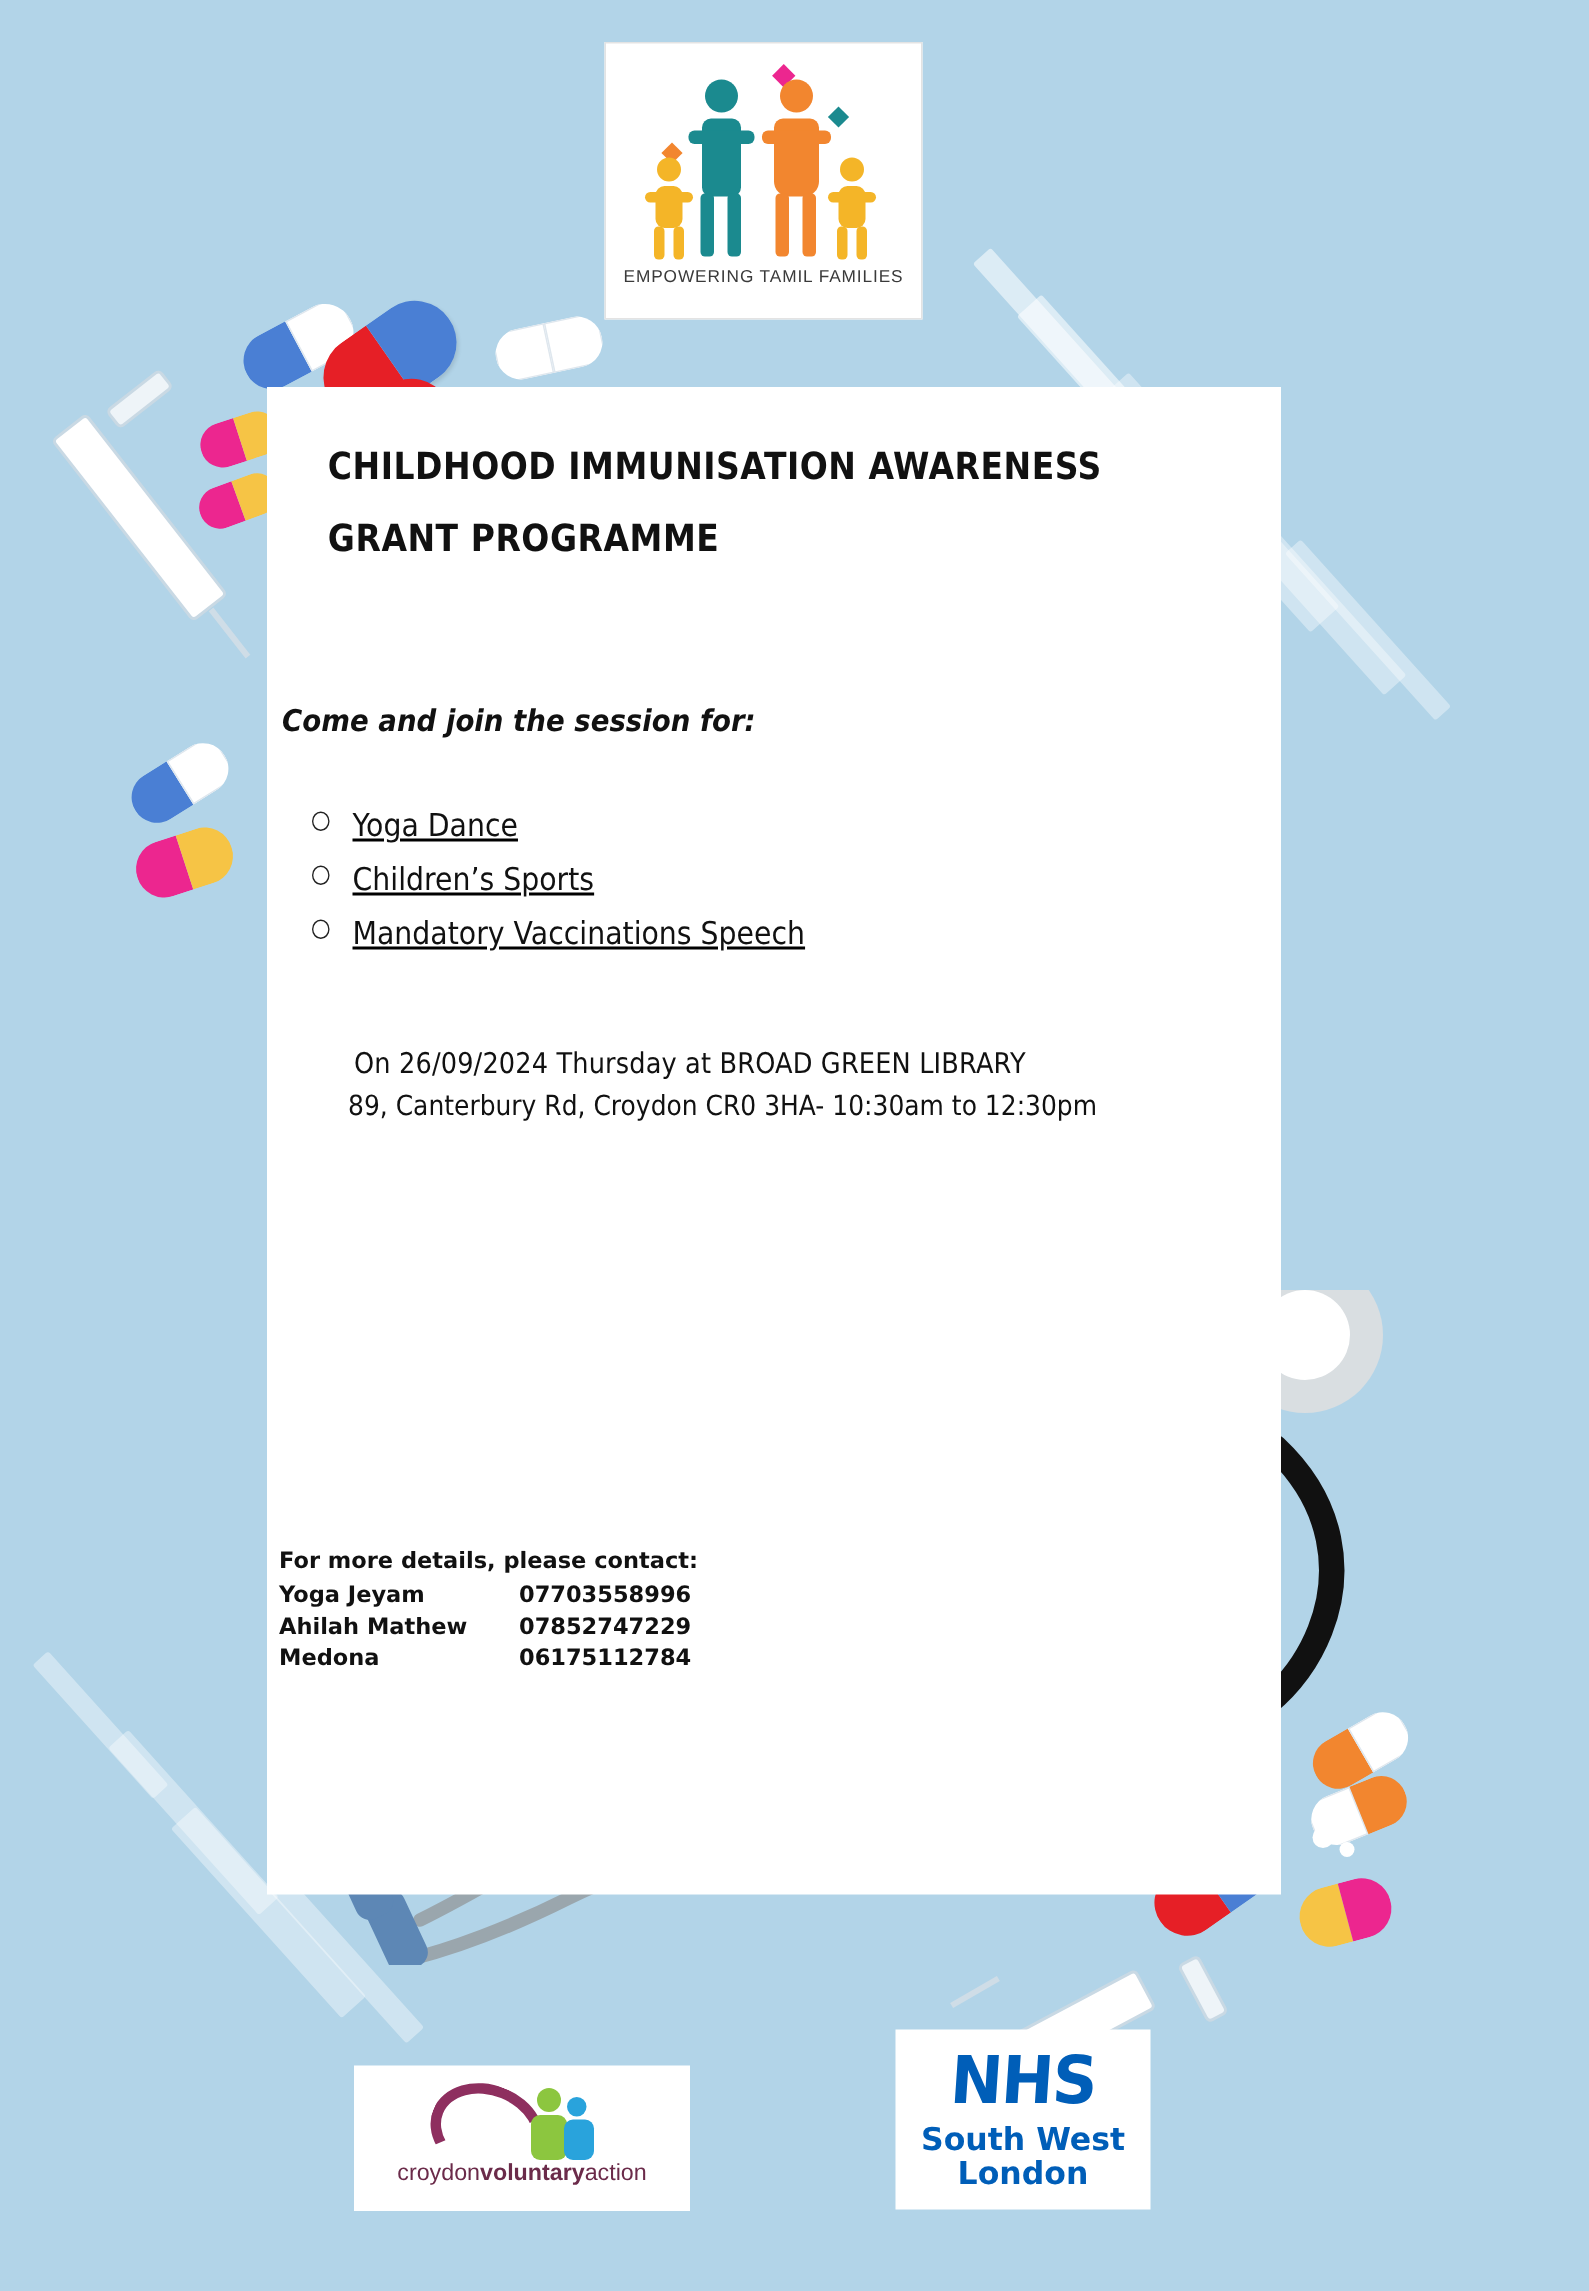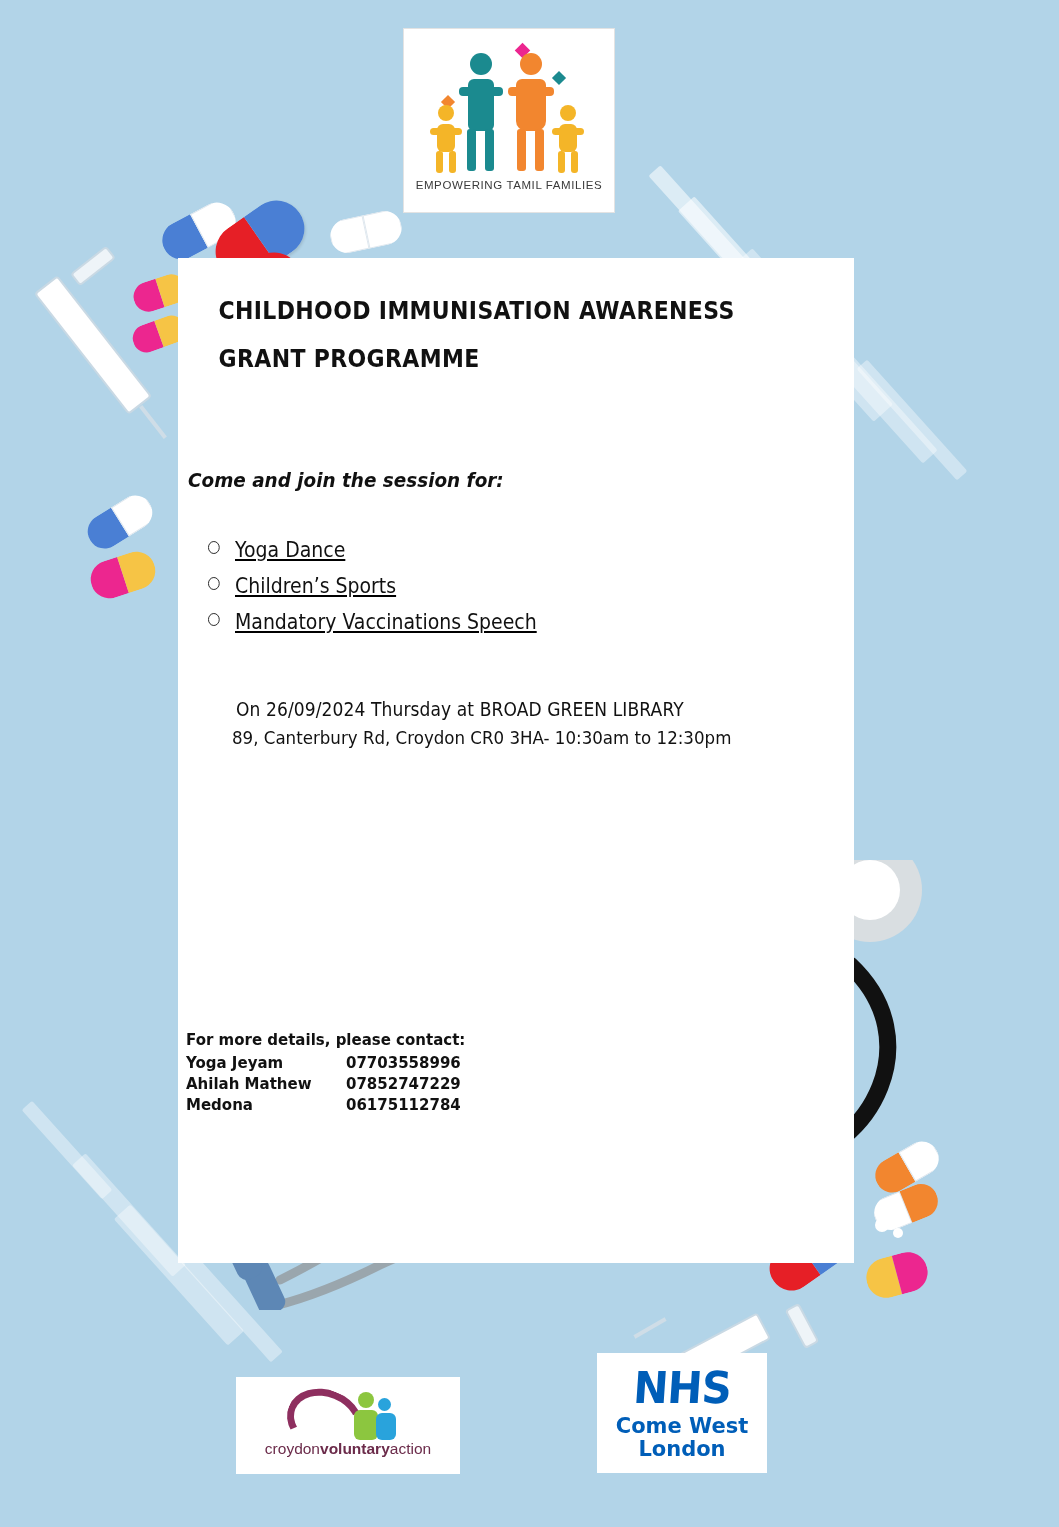--- a/index.html
+++ b/index.html
@@ -461,16 +461,16 @@
     <div style="position:absolute; left:106px; top:24px; width:24px; height:30px; border-radius:6px; background:#8cc63f;"></div>
     <div style="position:absolute; left:130px; top:12px; width:13px; height:13px; border-radius:50%; background:#29a3dc;"></div>
     <div style="position:absolute; left:128px; top:27px; width:20px; height:27px; border-radius:6px; background:#29a3dc;"></div>
     <div class="cva-text"><span>croydon</span><b>voluntary</b><span>action</span></div>
   </div>
 </div>
 
 <div class="nhs-box">
   <div class="nhs-word">NHS</div>
   <div class="nhs-sub">
-    <div>Come West</div>
+    <div>South West</div>
     <div>London</div>
   </div>
 </div>
 
 </body></html>

